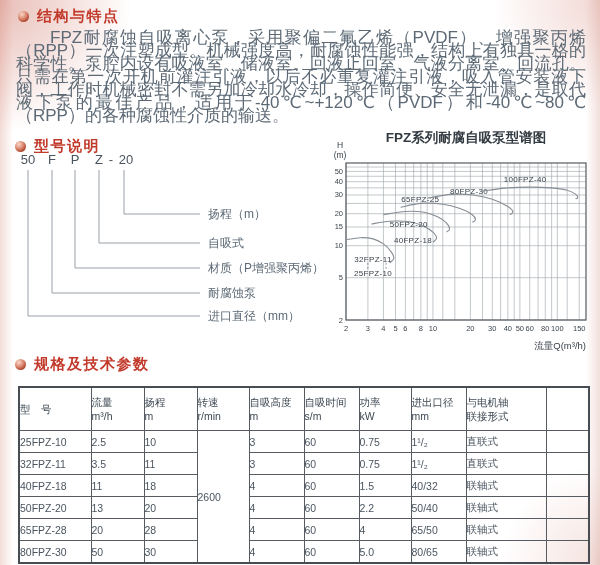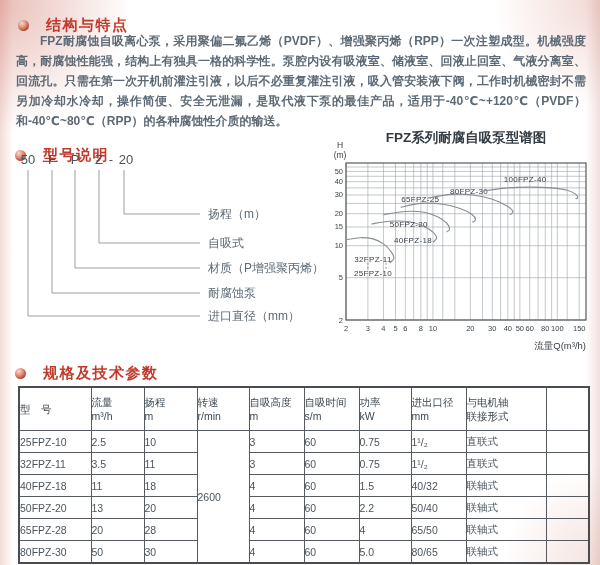--- a/index.html
+++ b/index.html
@@ -11,25 +11,25 @@
       radial-gradient(circle at 100% 0%, rgba(210,125,110,0.30), rgba(210,125,110,0) 13%),
       radial-gradient(circle at 100% 100%, rgba(210,135,120,0.25), rgba(210,135,120,0) 12%),
       linear-gradient(90deg, rgba(215,140,125,0.30) 0, rgba(255,255,255,0) 2.2%, rgba(255,255,255,0) 97.6%, rgba(205,140,130,0.28) 100%),
       #ffffff;
   }
   .heading{position:absolute;display:flex;align-items:center;gap:8px;}
   .bullet{
     width:11px;height:11px;border-radius:50%;flex:0 0 auto;
     background:radial-gradient(circle at 35% 30%, #f8d8ca, #dd8a72 42%, #b24a32 72%, #8a3120);
   }
-  .heading h2{margin:9px;font-size:15px;font-weight:bold;color:#c23a2b;letter-spacing:1.5px;}
+  .heading h2{margin:0;font-size:15px;font-weight:bold;color:#c23a2b;letter-spacing:1.5px;}
   .para{
     position:absolute;left:16px;top:31px;width:570px;
-    font-size:12px;line-height:20px;color:#5d6a76;
-    text-align:justify;text-indent:2em;margin:0;font-weight:bold;
+    font-size:17px;line-height:13px;color:#5d6a76;
+    text-align:justify;text-indent:2em;margin:0;
   }
   .diagram-svg{position:absolute;left:14px;top:150px;}
   .diagram-svg line{stroke:#99a1a8;stroke-width:1;}
   .diagram-svg .code{font-size:13px;fill:#49545e;}
   .diagram-svg .dlabel{font-size:12px;fill:#5d6a76;}
   .chart-svg{position:absolute;left:326px;top:128px;}
   .spec-table{
     position:absolute;left:18px;top:386px;width:570px;
     border-collapse:collapse;table-layout:fixed;
     font-size:10.5px;color:#4b5560;text-align:left;

